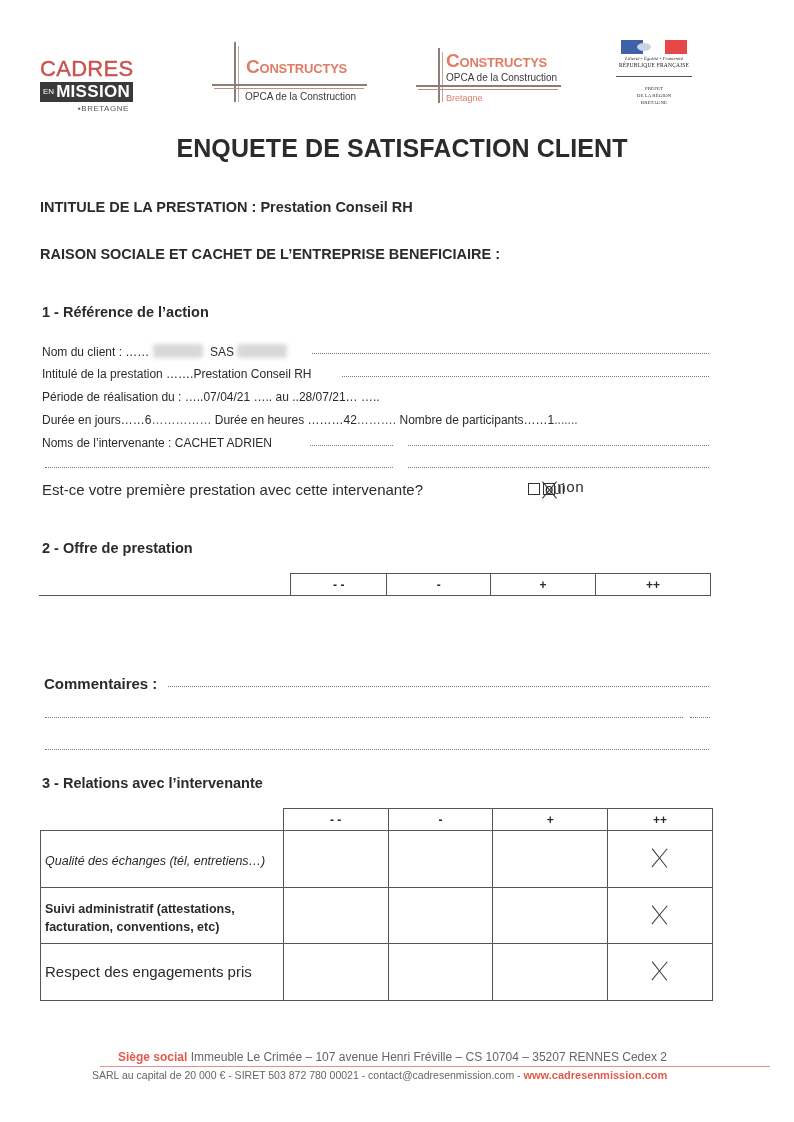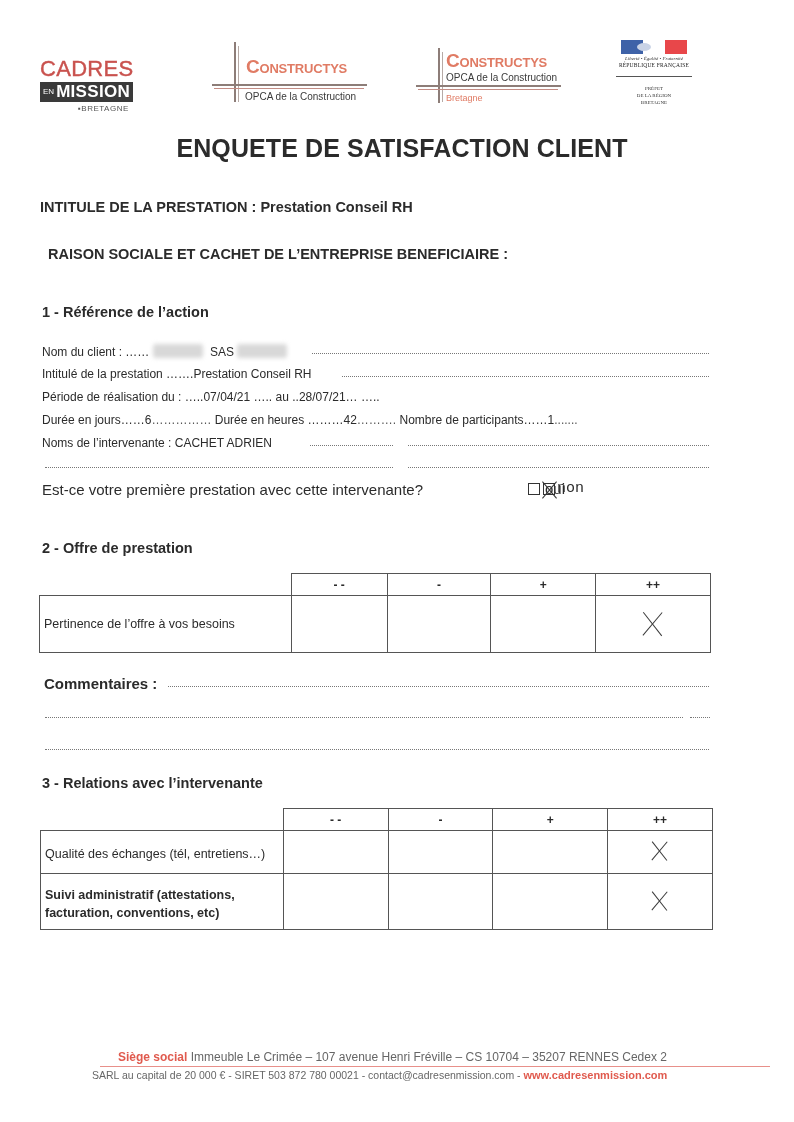--- a/index.html
+++ b/index.html
@@ -115,21 +115,21 @@
   <div class="rf-motto">Liberté • Égalité • Fraternité</div>
   <div class="rf-name">RÉPUBLIQUE FRANÇAISE</div>
   <div class="rf-rule"></div>
   <div class="rf-prefet">PRÉFET</div>
   <div class="rf-prefet">DE LA RÉGION</div>
   <div class="rf-prefet">BRETAGNE</div>
 </div>
 
 <div class="title">ENQUETE DE SATISFACTION CLIENT</div>
 <div class="h-line" style="top:199px;">INTITULE DE LA PRESTATION : Prestation Conseil RH</div>
-<div class="h-line" style="top:246px;margin-left:8px;">RAISON SOCIALE ET CACHET DE L’ENTREPRISE BENEFICIAIRE :</div>
+<div class="h-line" style="top:246px;">RAISON SOCIALE ET CACHET DE L’ENTREPRISE BENEFICIAIRE :</div>
 
 <div class="h-sec" style="top:304px;">1 - Référence de l’action</div>
 
 <div class="fline" style="top:344px;">
   <span>Nom du client : ……</span>
   <span class="redact" style="width:50px;"></span>
   <span style="margin-left:4px;">SAS</span>
   <span class="redact" style="width:50px;"></span>
 </div>
 <div class="dotrow" style="left:312px; top:352px; width:397px;"></div>
@@ -175,60 +175,60 @@
 
 <table class="grid" style="left:39px; top:573px; width:672px;">
   <tbody>
       <tr class="hdr">
     <td class="empty-corner" style="width:252px; border-bottom:1px solid #555;"></td>
     <td class="scale" style="width:96px;">- -</td>
     <td class="scale" style="width:104px;">-</td>
     <td class="scale" style="width:105px;">+</td>
     <td class="scale" style="width:115px;">++</td>
   </tr>
-  <tr style="height:57px;">
-    <td class="crit">Pertinence de l’offre à vos besoins</td>
-    <td class="cell"></td>
-    <td class="cell"></td>
-    <td class="cell"></td>
-    <td class="cell">
-          <span class="xmark"></span>
-        </td>
-  </tr>
 </tbody>
   </table>
 
 <div class="comments">Commentaires :</div>
 <div class="dotrow" style="left:168px; top:685px; width:541px;"></div>
 <div class="dotrow" style="left:45px; top:716px; width:638px;"></div>
 <div class="dotrow" style="left:690px; top:716px; width:20px;"></div>
 <div class="dotrow" style="left:45px; top:748px; width:664px;"></div>
 
 <div class="h-sec" style="top:775px;">3 - Relations avec l’intervenante</div>
 
 <table class="grid" style="left:40px; top:808px; width:673px;">
   <tbody>
       <tr class="hdr">
     <td class="empty-corner" style="width:243px; border-bottom:1px solid #555;"></td>
     <td class="scale" style="width:105px;">- -</td>
     <td class="scale" style="width:105px;">-</td>
     <td class="scale" style="width:115px;">+</td>
     <td class="scale" style="width:105px;">++</td>
   </tr>
-  <tr style="height:43px;">
+  <tr style="height:57px;font-style:italic;">
     <td class="crit" style="font-size:12.5px; padding-top:4px;">Qualité des échanges (tél, entretiens…)</td>
     <td class="cell"></td>
     <td class="cell"></td>
     <td class="cell"></td>
     <td class="cell">
           <span class="xmark small"></span>
         </td>
   </tr>
   <tr style="height:56px;font-weight:bold;">
     <td class="crit" style="font-size:12.5px; padding-top:4px;">Suivi administratif (attestations, facturation, conventions, etc)</td>
+    <td class="cell"></td>
+    <td class="cell"></td>
+    <td class="cell"></td>
+    <td class="cell">
+          <span class="xmark small"></span>
+        </td>
+  </tr>
+  <tr style="height:57px;">
+    <td class="crit" style="font-size:15px;">Respect des engagements pris</td>
     <td class="cell"></td>
     <td class="cell"></td>
     <td class="cell"></td>
     <td class="cell">
           <span class="xmark small"></span>
         </td>
   </tr>
 </tbody>
   </table>
 

